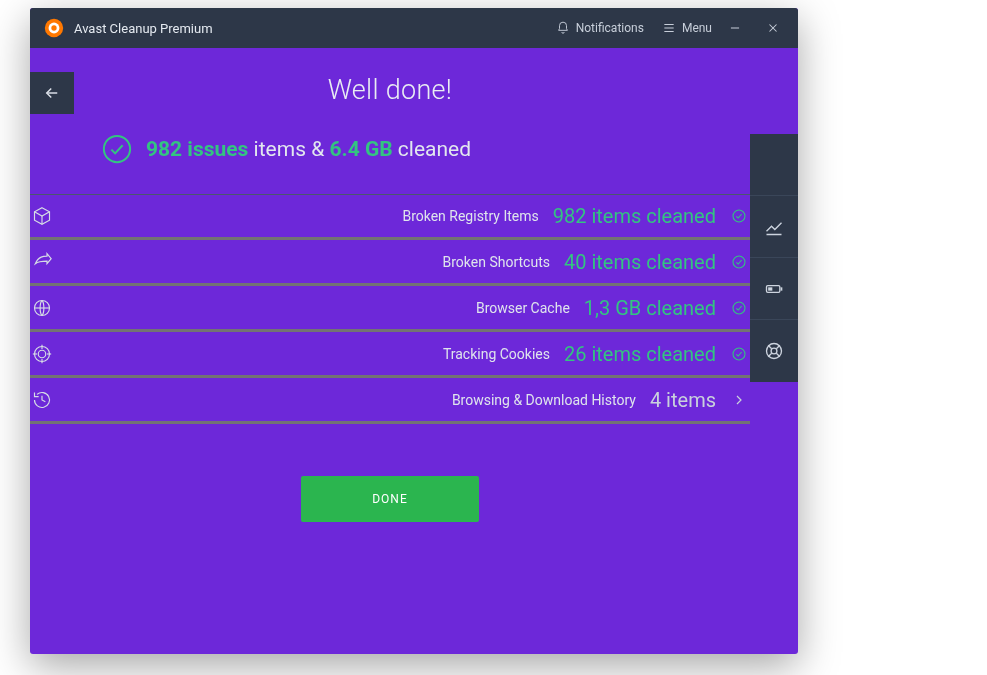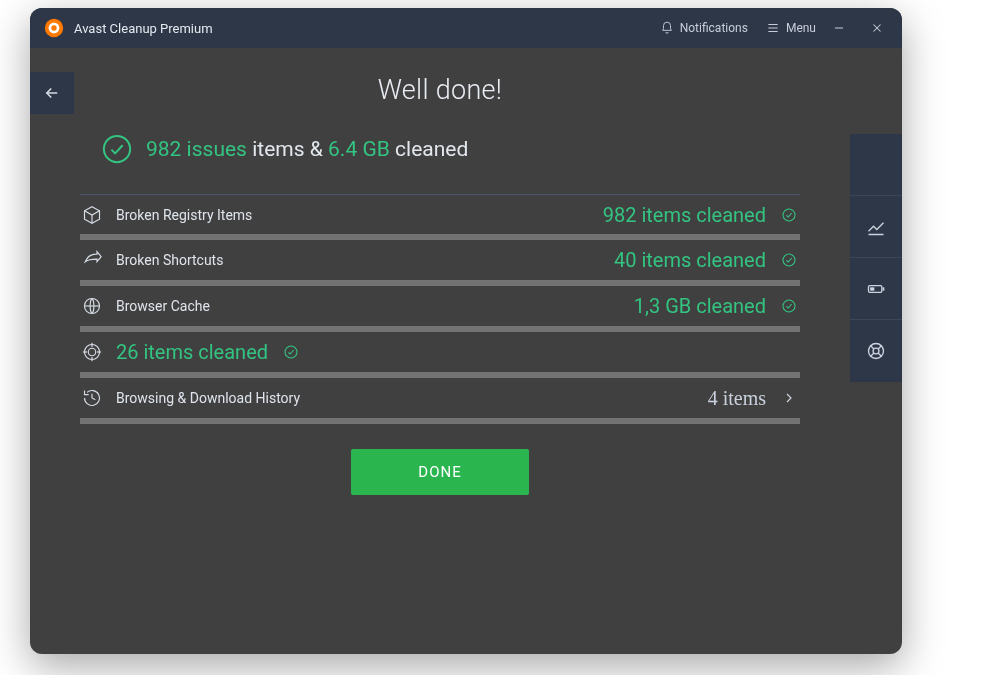--- a/index.html
+++ b/index.html
@@ -1,23 +1,23 @@
 <!DOCTYPE html>
 <html><head>
 <meta charset="utf-8">
 <style>
   * { margin: 0; padding: 0; box-sizing: border-box; font-family: -apple-system, BlinkMacSystemFont, "Segoe UI", Roboto, Helvetica, Arial, sans-serif; }
   body { background: #fff; width: 987px; height: 675px; overflow: hidden; }
 
   .window {
     position: absolute;
     top: 8px; left: 30px;
-    width: 872px; height: 646px;
-    background: #404040;
-    border-radius: 12px;
+    width: 768px; height: 646px;
+    background: #6d28d9;
+    border-radius: 3px;
     box-shadow: 0 12px 40px rgba(0,0,0,0.35);
     display: flex;
     flex-direction: column;
     overflow: hidden;
   }
 
   
   .titlebar {
     height: 40px;
     background: #2d3748;
@@ -63,21 +63,21 @@
     top: 24px; left: 0;
     width: 44px; height: 42px;
     background: #2d3748;
     display: flex; align-items: center; justify-content: center;
   }
   .back-btn svg { width: 18px; height: 18px; stroke: #d9dee6; }
 
   .content {
     flex: 1;
     padding: 26px 0 0 0;
-    display: flex; flex-direction: column; align-items: center;
+    display: flex; flex-direction: column; align-items: center; text-align: right;
   }
 
   .page-title {
     color: #e9edf3;
     font-size: 27px;
     font-weight: 300;
     letter-spacing: 0.3px;
     margin-bottom: 28px;
   }
 
@@ -90,60 +90,60 @@
   }
   .summary-row .big-check {
     width: 30px; height: 30px;
   }
   .summary-row .big-check svg { width: 30px; height: 30px; }
   .summary-text {
     font-size: 21px;
     font-weight: 400;
     color: #e2e7ee;
   }
-  .summary-text .accent { color: #33c481; }
+  .summary-text .accent { color: #33c481; font-weight: bold; }
 
   .list {
     width: 720px;
   }
   .row {
     display: flex; align-items: center;
     height: 46px;
-    border-bottom: 6px solid #737373;
+    border-bottom: 3px solid #737373;
     gap: 14px;
     padding: 4px 2px;
   }
   .row:first-child { border-top: 1px solid #4b586c; }
   .row .row-icon {
     width: 20px; height: 20px;
     display: flex; align-items: center; justify-content: center;
   }
   .row .row-icon svg { width: 20px; height: 20px; stroke: #d6dce5; fill: none; }
   .row .row-label {
     flex: 1;
     color: #dfe4ec;
     font-size: 14px;
   }
   .row .row-result {
     font-size: 20px;
   }
   .row .row-result.green { color: #33c481; }
-  .row .row-result.plain { color: #c9d1dc; font-family: Liberation Serif, serif; }
+  .row .row-result.plain { color: #c9d1dc; }
   .row .end-icon {
     width: 18px; height: 18px;
     display:flex; align-items:center; justify-content:center;
   }
   .row .end-icon svg { width: 16px; height: 16px; }
 
   .done-btn {
-    margin-top: 25px;
+    margin-top: 52px;
     width: 178px; height: 46px;
     background: #2bb54f;
     color: #fff;
-    font-size: 15px;
+    font-size: 12px;
     letter-spacing: 1px;
     display:flex; align-items:center; justify-content:center;
     border-radius: 2px;
   }
 
   
   .right-rail {
     width: 52px;
     background: #2d3748;
     margin-top: 86px;
@@ -288,20 +288,21 @@
             <span class="row-icon">
               <svg viewBox="0 0 24 24" stroke-width="1.4">
                 <circle cx="12" cy="12" r="9"></circle>
                 <circle cx="12" cy="12" r="4.5"></circle>
                 <line x1="12" y1="1" x2="12" y2="6"></line>
                 <line x1="12" y1="18" x2="12" y2="23"></line>
                 <line x1="1" y1="12" x2="6" y2="12"></line>
                 <line x1="18" y1="12" x2="23" y2="12"></line>
               </svg>
             </span>
+            <span class="row-label">Tracking Cookies</span>
             <span class="row-result green">26 items cleaned</span>
             <span class="end-icon">
               <svg viewBox="0 0 24 24" fill="none" stroke="#33c481" stroke-width="1.6">
                 <circle cx="12" cy="12" r="9"></circle>
                 <polyline points="8 12.5 10.8 15 16 9"></polyline>
               </svg>
             </span>
           </div>
           <div class="row">
             <span class="row-icon">

